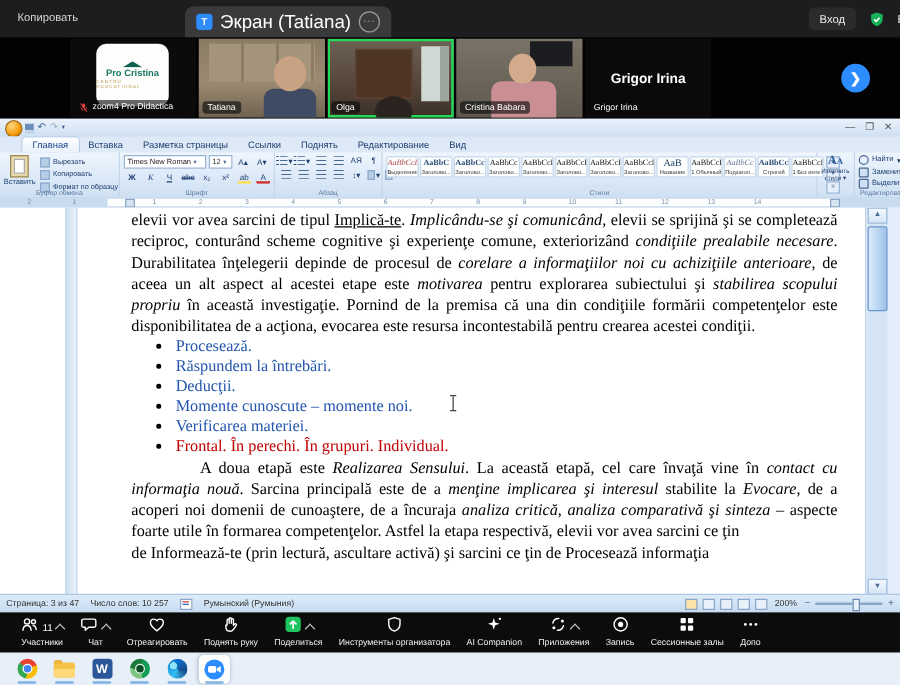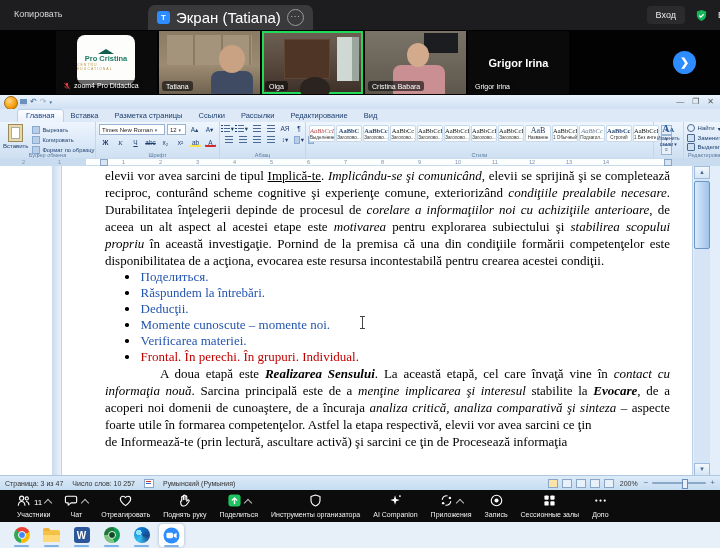--- a/index.html
+++ b/index.html
@@ -122,21 +122,21 @@
   .ruler-active{position:absolute;left:86px;width:584px;top:1px;bottom:1px;background:#fdfefe;}
   .rnum{position:absolute;top:1px;font-size:5.5px;color:#7a90ad;}
   .ind{position:absolute;width:6px;height:5px;background:#d7e4f2;border:1px solid #8aa6c6;top:1px;}
 
   .docarea{position:absolute;top:71px;left:0;width:720px;height:310px;background:#fff;overflow:hidden;}
   .vruler{position:absolute;left:52px;top:0;width:9px;height:100%;
           background:linear-gradient(90deg,#c9dbee,#eaf2fb);border-right:1px solid #bed2e8;}
   .dtext{position:absolute;left:105px;top:1px;width:565px;font-family:"Liberation Serif",serif;
          font-size:13px;line-height:17px;color:#000;text-align:justify;}
   .dtext p{margin:0;}
-  .run-n{}.run-i{font-style:italic}.run-u{text-decoration:underline}.run-bi{font-weight:bold;font-style:italic}
+  .run-n{}.run-i{font-style:italic}.run-u{text-decoration:underline}.run-bi{font-weight:normal;font-style:italic}
   .doc-heading{font-weight:bold;text-indent:35px;}
   .bullets{margin:0;padding:0;line-height:16px;}
   .bullet{display:flex;align-items:baseline;}
   .bdot{width:3.5px;height:3.5px;border-radius:50%;background:#000;margin:0 12px 0 20px;flex:none;align-self:center;}
   .bullet.blue .btext{color:#2456ae;}
   .bullet.red .btext{color:#c00000;}
   .para2{text-indent:55px;}
   .ibeam{position:absolute;left:359px;top:150px;width:7px;height:13px;}
   .ibeam::before{content:"";position:absolute;left:3px;top:1px;width:1px;height:11px;background:#444;}
   .ibeam::after{content:"";position:absolute;left:1px;top:0;width:5px;height:1px;background:#444;box-shadow:0 12px 0 #444;}
@@ -289,21 +289,21 @@
         <span>❐</span>
         <span>✕</span>
       </div>
     </div>
 
     <div class="rtabs" id="rtabs">
         <div class="rtab active">Главная</div>
         <div class="rtab">Вставка</div>
         <div class="rtab">Разметка страницы</div>
         <div class="rtab">Ссылки</div>
-        <div class="rtab">Рассылки</div>
+        <div class="rtab">Поднять</div>
         <div class="rtab">Редактирование</div>
         <div class="rtab">Вид</div>
       </div>
 
     <div class="ribbon">
       <div class="rgroup g-clip">
         <div class="paste-big">
           <div class="clipicon"></div>
           <div class="paste-label">Вставить</div>
         </div>
@@ -484,21 +484,21 @@
         <div class="rnum" style="left: 603px;">14</div>
       </div>
 
     <div class="docarea">
       <div class="vruler"></div>
       <div class="dtext">
         <p id="para1"><span class="run-n">elevii vor avea sarcini de tipul </span><span class="run-u">Implică-te</span><span class="run-n">. </span><span class="run-i">Implicându-se şi comunicând</span><span class="run-n">, elevii se sprijină şi se completează reciproc, conturând scheme cognitive şi experienţe comune, exteriorizând </span><span class="run-i">condiţiile prealabile necesare</span><span class="run-n">. Durabilitatea înţelegerii depinde de procesul de </span><span class="run-i">corelare a informaţiilor noi cu achiziţiile anterioare</span><span class="run-n">, de aceea un alt aspect al acestei etape este </span><span class="run-i">motivarea</span><span class="run-n"> pentru explorarea subiectului şi </span><span class="run-i">stabilirea scopului propriu</span><span class="run-n"> în această investigaţie. Pornind de la premisa că una din condiţiile formării competenţelor este disponibilitatea de a acţiona, evocarea este resursa incontestabilă pentru crearea acestei condiţii.</span></p>
         <div class="bullets" id="bullets">
             <div class="bullet blue">
               <div class="bdot"></div>
-              <div class="btext">Поделиться.</div>
+              <div class="btext">Procesează.</div>
             </div>
             <div class="bullet blue">
               <div class="bdot"></div>
               <div class="btext">Răspundem la întrebări.</div>
             </div>
             <div class="bullet blue">
               <div class="bdot"></div>
               <div class="btext">Deducţii.</div>
             </div>
             <div class="bullet blue">

